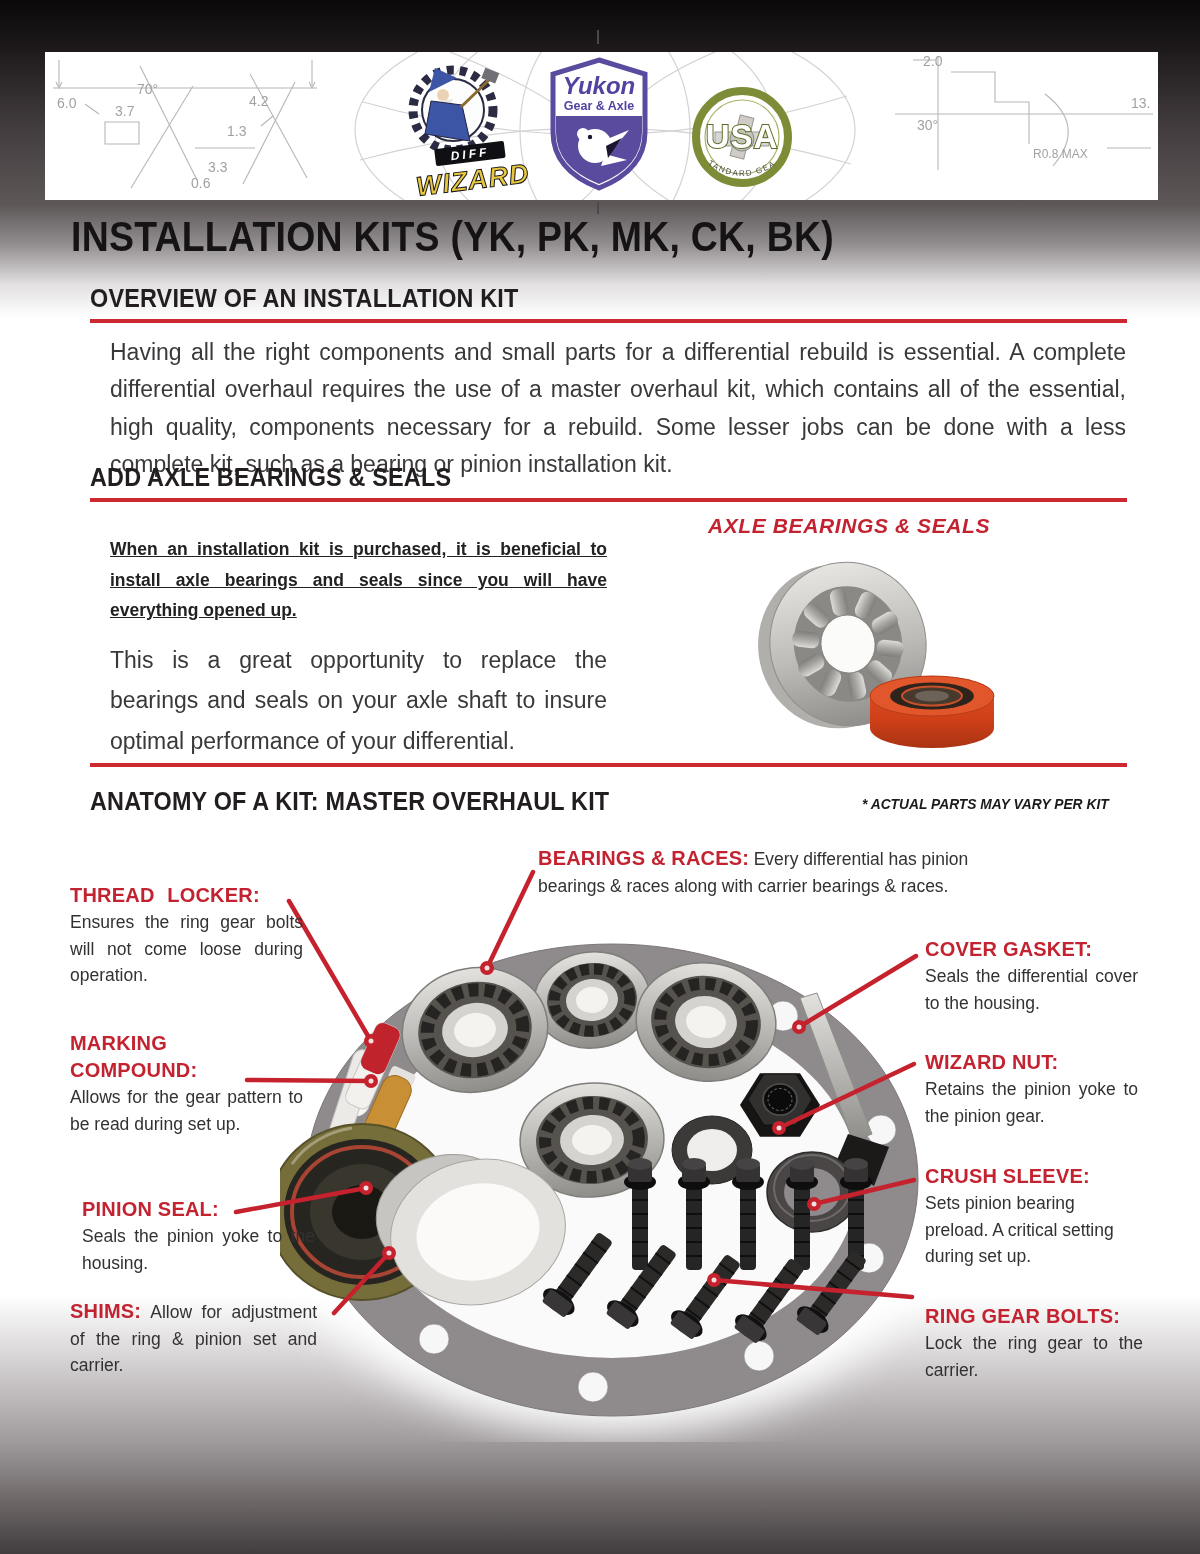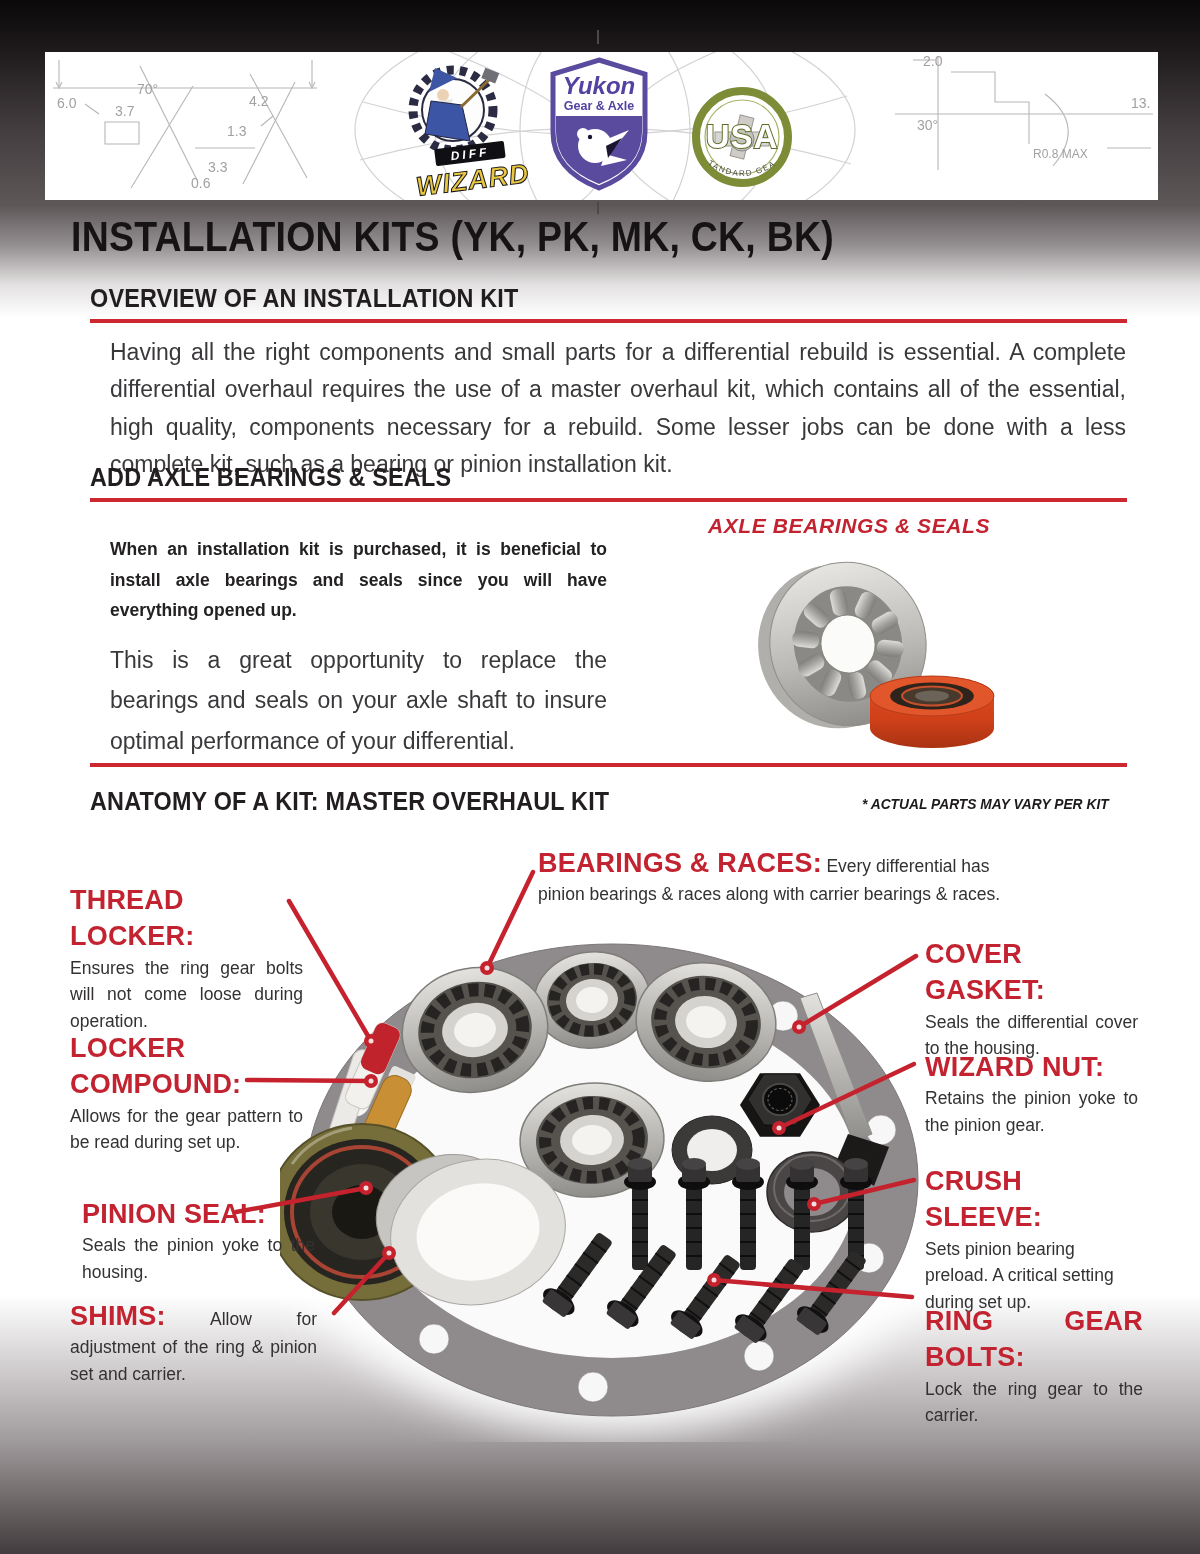--- a/index.html
+++ b/index.html
@@ -11,26 +11,26 @@
       #6e6869 1500px,#413c3d 1554px);}
   .abs{position:absolute;}
   .tick{width:2px;background:#4c4849;}
   .banner{left:45px;top:52px;width:1113px;height:148px;background:#fff;overflow:hidden;}
   .pgtitle{left:71px;top:212px;font-size:43px;font-weight:bold;color:#161314;
     transform:scaleX(.87);transform-origin:left top;white-space:nowrap;letter-spacing:.3px;}
   .h2{font-weight:bold;color:#221e1f;font-size:26px;letter-spacing:.2px;white-space:nowrap;
     transform:scaleX(.9);transform-origin:left top;}
   .rule{height:4px;background:#cd2730;}
   .body{font-size:23px;line-height:1.62;text-align:justify;color:#3a383b;}
-  .bold-intro{font-size:17.5px;line-height:1.75;text-align:justify;color:#232122;font-weight:bold;}
+  .bold-intro{font-size:17.5px;line-height:1.75;text-align:justify;color:#232122;font-weight:bold;text-decoration:underline;}
   .red-label{font-weight:bold;color:#c32330;font-style:italic;}
   .axle-label{font-size:21px;letter-spacing:.6px;white-space:nowrap;}
   .note{font-size:15px;font-weight:bold;font-style:italic;color:#1d1a1b;white-space:nowrap;
     transform:scaleX(.92);transform-origin:left top;}
-  .co-label{font-weight:bold;font-size:27px;color:#c32330;letter-spacing:.2px;line-height:1.35;}
+  .co-label{font-weight:bold;font-size:20px;color:#c32330;letter-spacing:.2px;line-height:1.35;}
   .co-text{font-size:17.5px;line-height:1.52;color:#333132;}
   .co{text-align:justify;}
   .block-label{display:block;}
   svg text{font-family:"Liberation Sans",sans-serif;}
 </style>
 </head>
 <body>
 
 <div class="page">
 
@@ -460,21 +460,21 @@
     <span class="co-label">BEARINGS &amp; RACES:</span>
     <span class="co-text">Every differential has pinion bearings &amp; races along with carrier bearings &amp; races.</span>
   </div>
 
   <div class="abs co" style="left:70px;top:882px;width:233px;">
     <span class="co-label block-label" style="word-spacing:7px;">THREAD LOCKER:</span>
     <span class="co-text">Ensures the ring gear bolts will not come loose during operation.</span>
   </div>
 
   <div class="abs co" style="left:70px;top:1030px;width:233px;">
-    <span class="co-label block-label" style="width:175px;">LOCKER COMPOUND:</span>
+    <span class="co-label block-label" style="width:175px;">MARKING COMPOUND:</span>
     <span class="co-text">Allows for the gear pattern to be read during set up.</span>
   </div>
 
   <div class="abs co" style="left:70px;top:1196px;width:233px;margin-left:12px;">
     <span class="co-label block-label">PINION SEAL:</span>
     <span class="co-text">Seals the pinion yoke to the housing.</span>
   </div>
 
   <div class="abs co" style="left:70px;top:1298px;width:247px;">
     <span class="co-label">SHIMS:</span>

